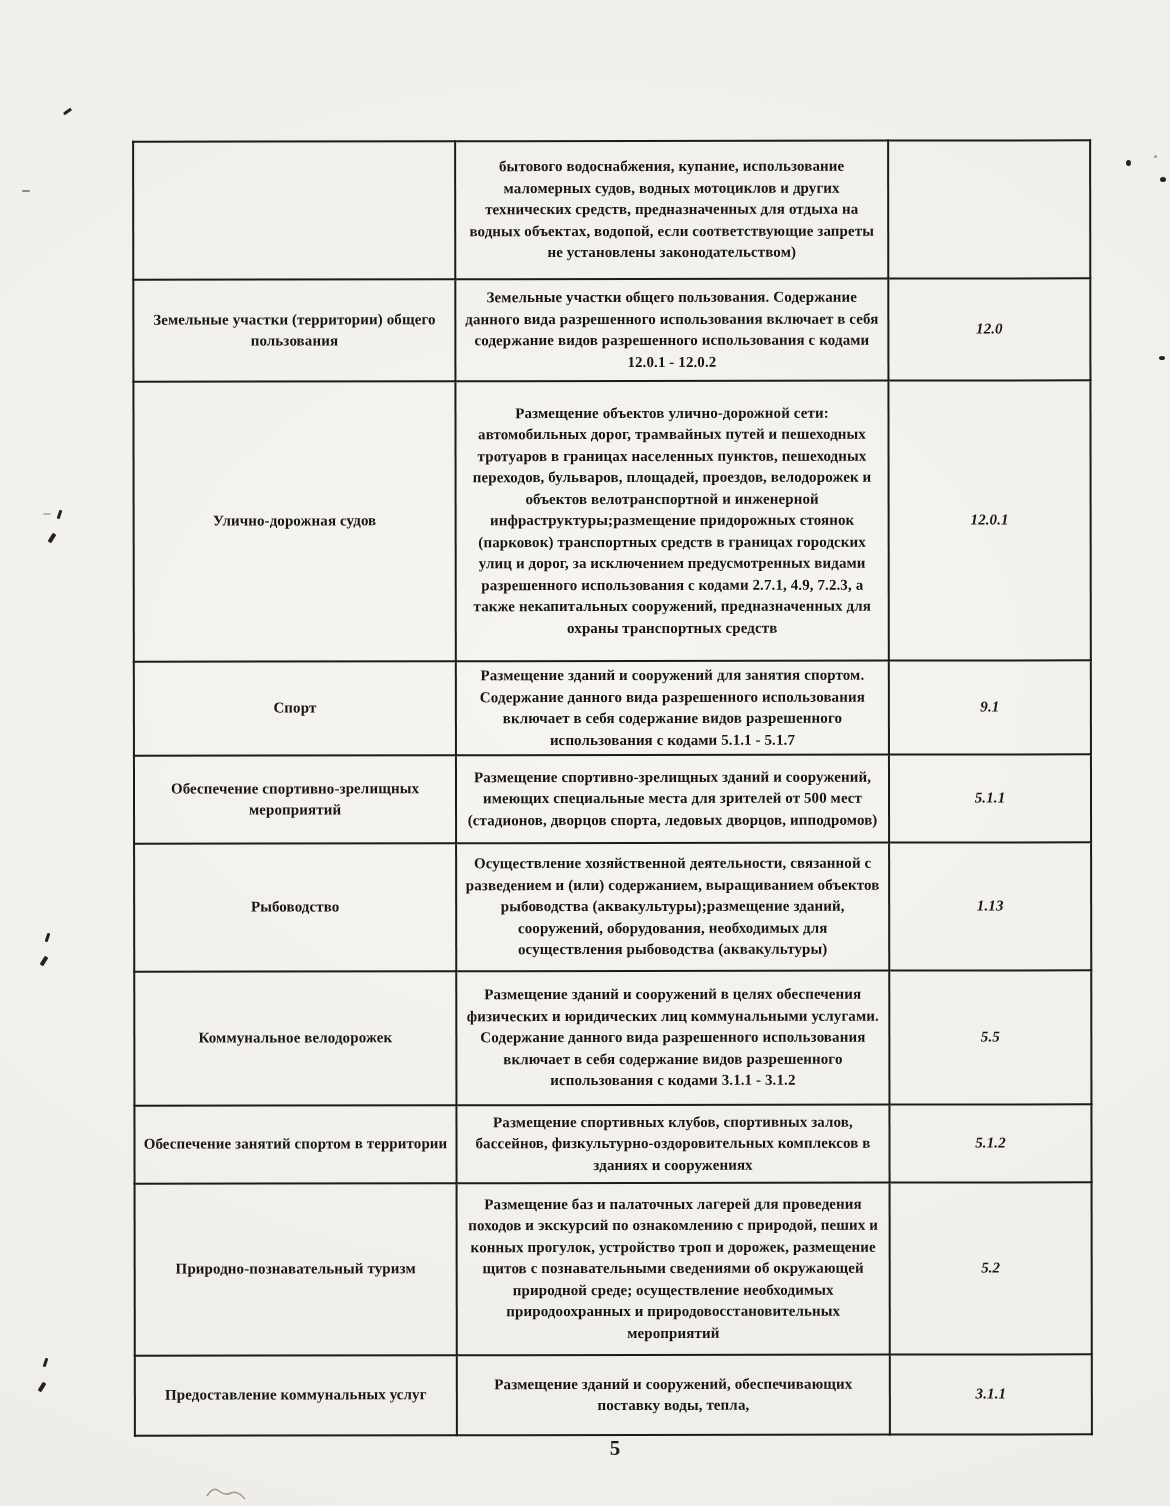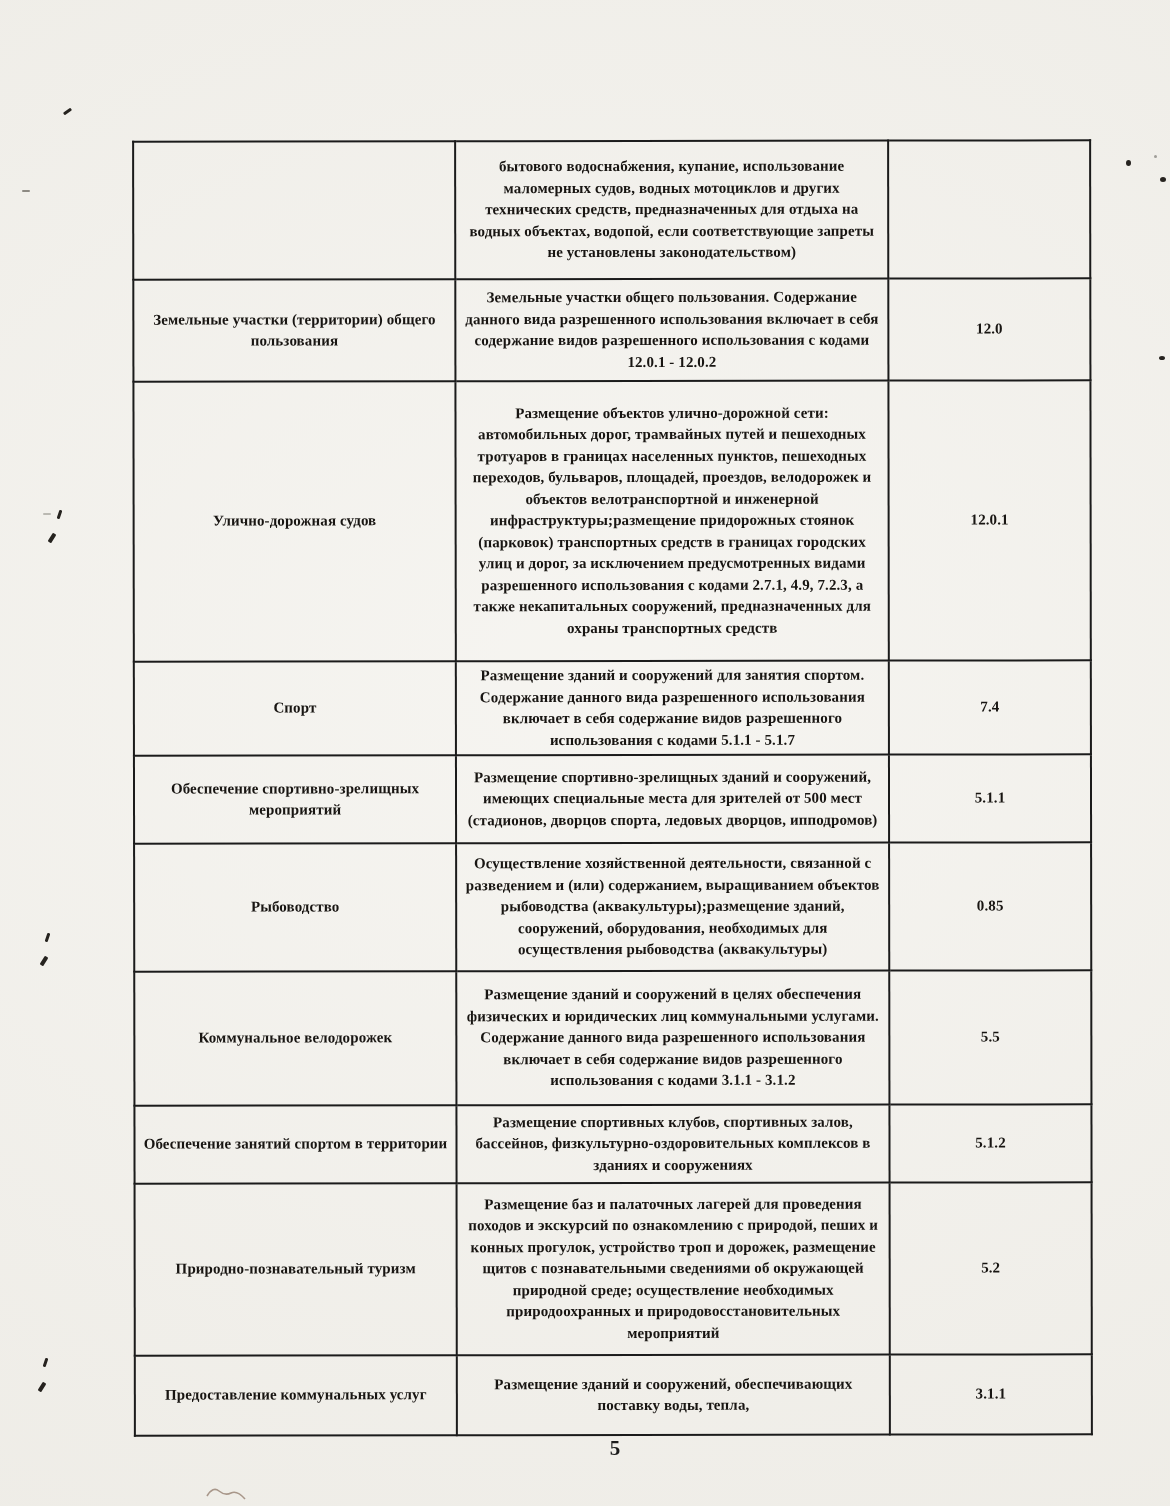--- a/index.html
+++ b/index.html
@@ -38,21 +38,21 @@
     font-size: 15px;
     font-weight: bold;
     line-height: 21.5px;
     padding: 3px 7px;
     letter-spacing: 0.1px;
     color: #181512;
     word-break: normal;
   }
   td.name-cell { padding: 3px 8px; }
   td.description-cell { padding: 3px 9px; }
-  td.code-cell { font-size: 18px; }
+  td.code-cell { font-size: 18px; font-style: italic; }
   .page-number {
     position: absolute;
     top: 1436px;
     left: 0;
     width: 100%;
     text-align: center;
     font-size: 21px;
     font-weight: bold;
     transform: translateX(30px);
     color: #1b1b1b;
@@ -97,31 +97,31 @@
           <td class="code-cell">12.0</td>
         </tr>
         <tr style="height: 280px;">
           <td class="name-cell">Улично-дорожная судов</td>
           <td class="description-cell">Размещение объектов улично-дорожной сети: автомобильных дорог, трамвайных путей и пешеходных тротуаров в границах населенных пунктов, пешеходных переходов, бульваров, площадей, проездов, велодорожек и объектов велотранспортной и инженерной инфраструктуры;размещение придорожных стоянок (парковок) транспортных средств в границах городских улиц и дорог, за исключением предусмотренных видами разрешенного использования с кодами 2.7.1, 4.9, 7.2.3, а также некапитальных сооружений, предназначенных для охраны транспортных средств</td>
           <td class="code-cell">12.0.1</td>
         </tr>
         <tr style="height: 92px;">
           <td class="name-cell">Спорт</td>
           <td class="description-cell">Размещение зданий и сооружений для занятия спортом. Содержание данного вида разрешенного использования включает в себя содержание видов разрешенного использования с кодами 5.1.1 - 5.1.7</td>
-          <td class="code-cell">7.4</td>
+          <td class="code-cell">9.1</td>
         </tr>
         <tr style="height: 88px;">
           <td class="name-cell">Обеспечение спортивно-зрелищных мероприятий</td>
           <td class="description-cell">Размещение спортивно-зрелищных зданий и сооружений, имеющих специальные места для зрителей от 500 мест (стадионов, дворцов спорта, ледовых дворцов, ипподромов)</td>
           <td class="code-cell">5.1.1</td>
         </tr>
         <tr style="height: 128px;">
           <td class="name-cell">Рыбоводство</td>
           <td class="description-cell">Осуществление хозяйственной деятельности, связанной с разведением и (или) содержанием, выращиванием объектов рыбоводства (аквакультуры);размещение зданий, сооружений, оборудования, необходимых для осуществления рыбоводства (аквакультуры)</td>
-          <td class="code-cell">0.85</td>
+          <td class="code-cell">1.13</td>
         </tr>
         <tr style="height: 134px;">
           <td class="name-cell">Коммунальное велодорожек</td>
           <td class="description-cell">Размещение зданий и сооружений в целях обеспечения физических и юридических лиц коммунальными услугами. Содержание данного вида разрешенного использования включает в себя содержание видов разрешенного использования с кодами 3.1.1 - 3.1.2</td>
           <td class="code-cell">5.5</td>
         </tr>
         <tr style="height: 78px;">
           <td class="name-cell">Обеспечение занятий спортом в территории</td>
           <td class="description-cell">Размещение спортивных клубов, спортивных залов, бассейнов, физкультурно-оздоровительных комплексов в зданиях и сооружениях</td>
           <td class="code-cell">5.1.2</td>

